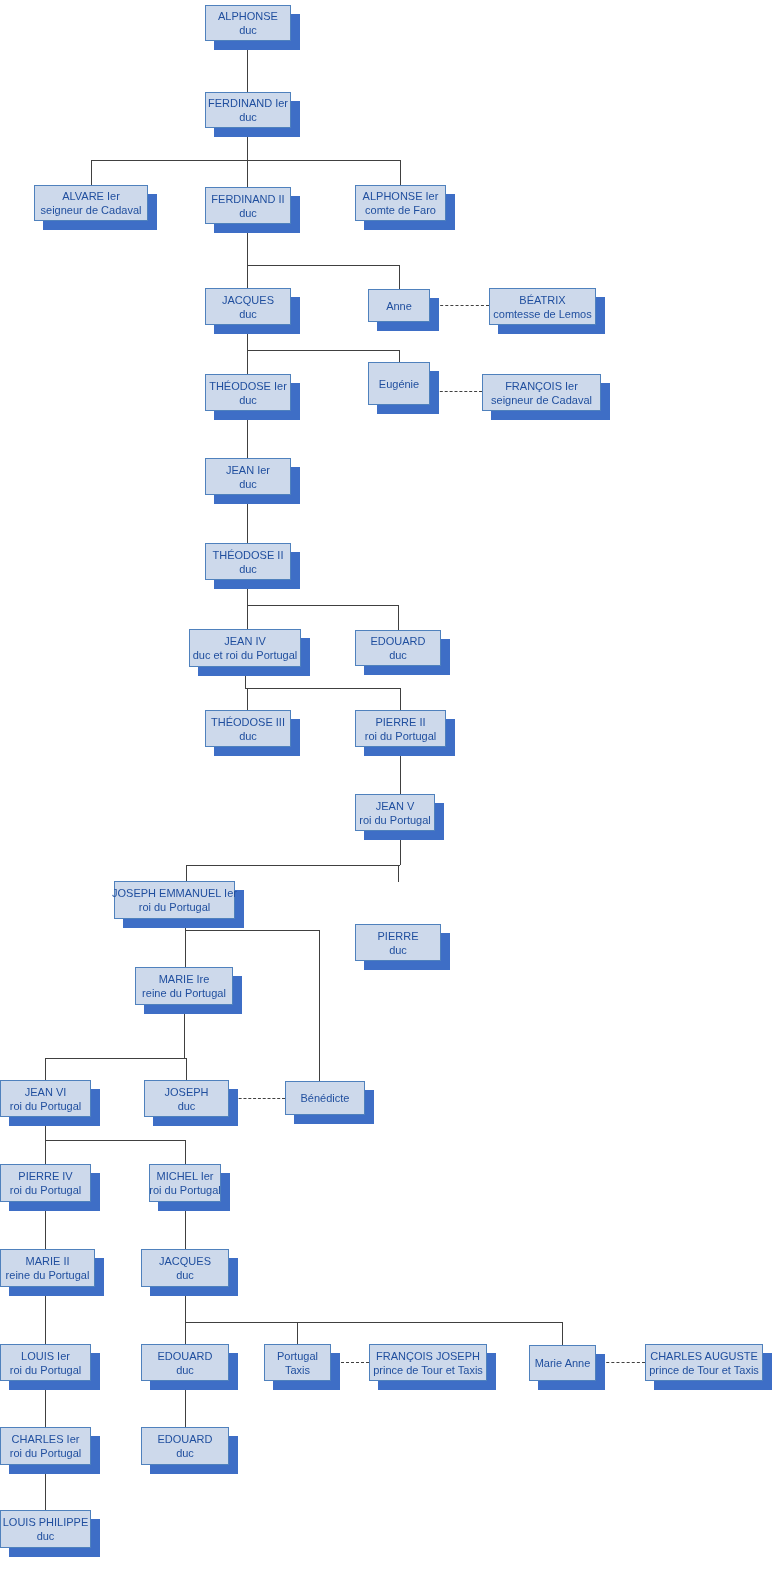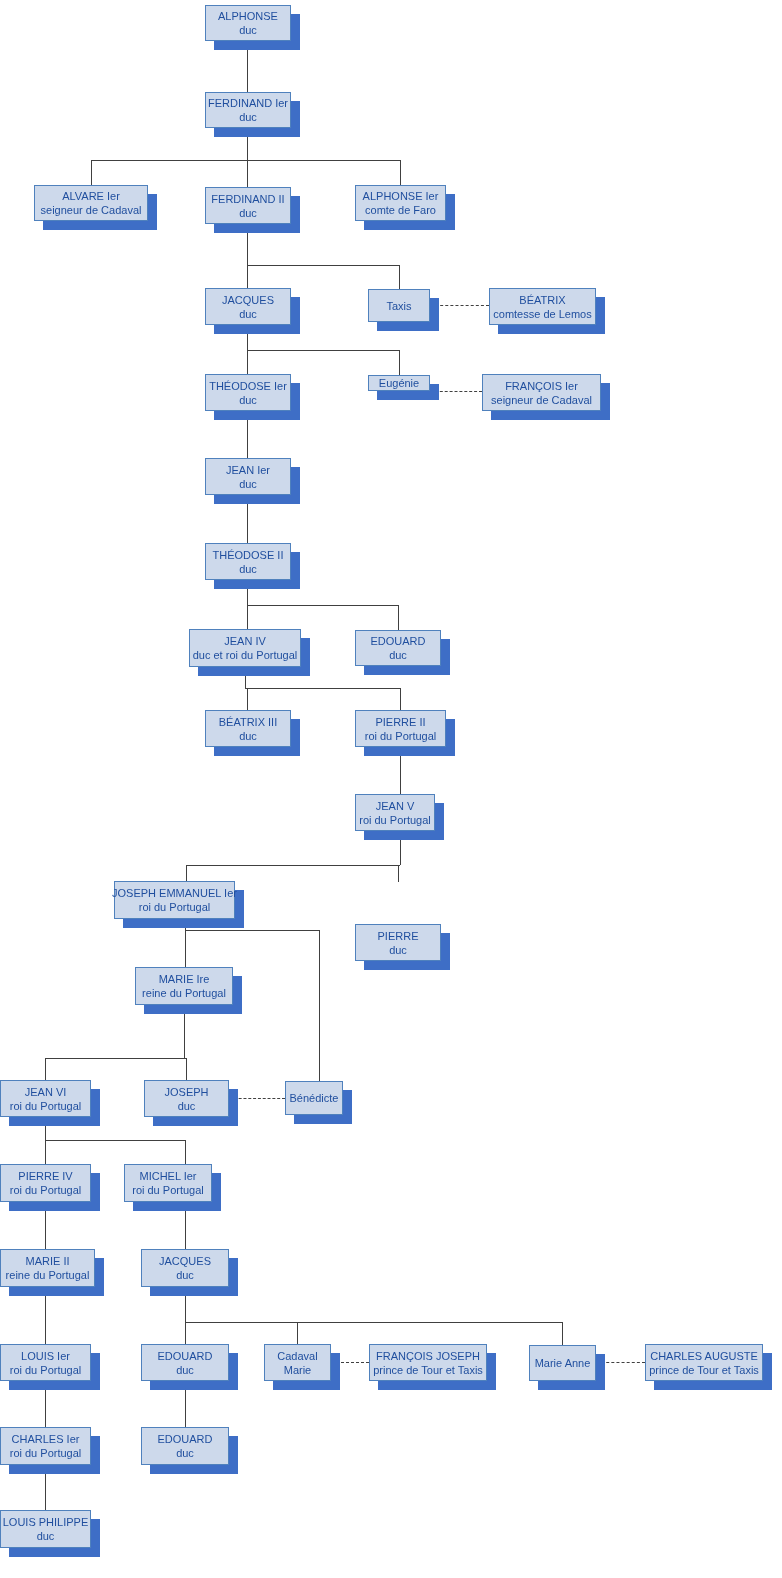--- a/index.html
+++ b/index.html
@@ -98,31 +98,31 @@
   </div>
   <div class="node" style="left:355px;top:185px;width:91px;height:36px">
     <span>ALPHONSE Ier</span>
     <span>comte de Faro</span>
   </div>
   <div class="node" style="left:205px;top:288px;width:86px;height:37px">
     <span>JACQUES</span>
     <span>duc</span>
   </div>
   <div class="node" style="left:368px;top:289px;width:62px;height:33px">
-    <span>Taxis</span>
+    <span>Anne</span>
   </div>
   <div class="node" style="left:489px;top:288px;width:107px;height:37px">
     <span>BÉATRIX</span>
     <span>comtesse de Lemos</span>
   </div>
   <div class="node" style="left:205px;top:374px;width:86px;height:37px">
     <span>THÉODOSE Ier</span>
     <span>duc</span>
   </div>
-  <div class="node" style="left:368px;top:375px;width:62px;height:16px">
+  <div class="node" style="left:368px;top:362px;width:62px;height:43px">
     <span>Eugénie</span>
   </div>
   <div class="node" style="left:482px;top:374px;width:119px;height:37px">
     <span>FRANÇOIS Ier</span>
     <span>seigneur de Cadaval</span>
   </div>
   <div class="node" style="left:205px;top:458px;width:86px;height:37px">
     <span>JEAN Ier</span>
     <span>duc</span>
   </div>
@@ -132,21 +132,21 @@
   </div>
   <div class="node" style="left:189px;top:629px;width:112px;height:38px">
     <span>JEAN IV</span>
     <span>duc et roi du Portugal</span>
   </div>
   <div class="node" style="left:355px;top:630px;width:86px;height:36px">
     <span>EDOUARD</span>
     <span>duc</span>
   </div>
   <div class="node" style="left:205px;top:710px;width:86px;height:37px">
-    <span>BÉATRIX III</span>
+    <span>THÉODOSE III</span>
     <span>duc</span>
   </div>
   <div class="node" style="left:355px;top:710px;width:91px;height:37px">
     <span>PIERRE II</span>
     <span>roi du Portugal</span>
   </div>
   <div class="node" style="left:355px;top:794px;width:80px;height:37px">
     <span>JEAN V</span>
     <span>roi du Portugal</span>
   </div>
@@ -163,50 +163,50 @@
     <span>reine du Portugal</span>
   </div>
   <div class="node" style="left:0px;top:1080px;width:91px;height:37px">
     <span>JEAN VI</span>
     <span>roi du Portugal</span>
   </div>
   <div class="node" style="left:144px;top:1080px;width:85px;height:37px">
     <span>JOSEPH</span>
     <span>duc</span>
   </div>
-  <div class="node" style="left:285px;top:1081px;width:58px;height:34px">
+  <div class="node" style="left:285px;top:1081px;width:80px;height:34px">
     <span>Bénédicte</span>
   </div>
   <div class="node" style="left:0px;top:1164px;width:91px;height:38px">
     <span>PIERRE IV</span>
     <span>roi du Portugal</span>
   </div>
-  <div class="node" style="left:124px;top:1164px;width:88px;height:38px">
+  <div class="node" style="left:149px;top:1164px;width:72px;height:38px">
     <span>MICHEL Ier</span>
     <span>roi du Portugal</span>
   </div>
   <div class="node" style="left:0px;top:1249px;width:95px;height:38px">
     <span>MARIE II</span>
     <span>reine du Portugal</span>
   </div>
   <div class="node" style="left:141px;top:1249px;width:88px;height:38px">
     <span>JACQUES</span>
     <span>duc</span>
   </div>
   <div class="node" style="left:0px;top:1344px;width:91px;height:37px">
     <span>LOUIS Ier</span>
     <span>roi du Portugal</span>
   </div>
   <div class="node" style="left:141px;top:1344px;width:88px;height:37px">
     <span>EDOUARD</span>
     <span>duc</span>
   </div>
   <div class="node" style="left:264px;top:1344px;width:67px;height:37px">
-    <span>Cadaval</span>
-    <span>Marie</span>
+    <span>Portugal</span>
+    <span>Taxis</span>
   </div>
   <div class="node" style="left:369px;top:1344px;width:118px;height:37px">
     <span>FRANÇOIS JOSEPH</span>
     <span>prince de Tour et Taxis</span>
   </div>
   <div class="node" style="left:529px;top:1345px;width:67px;height:36px">
     <span>Marie Anne</span>
   </div>
   <div class="node" style="left:645px;top:1344px;width:118px;height:37px">
     <span>CHARLES AUGUSTE</span>

